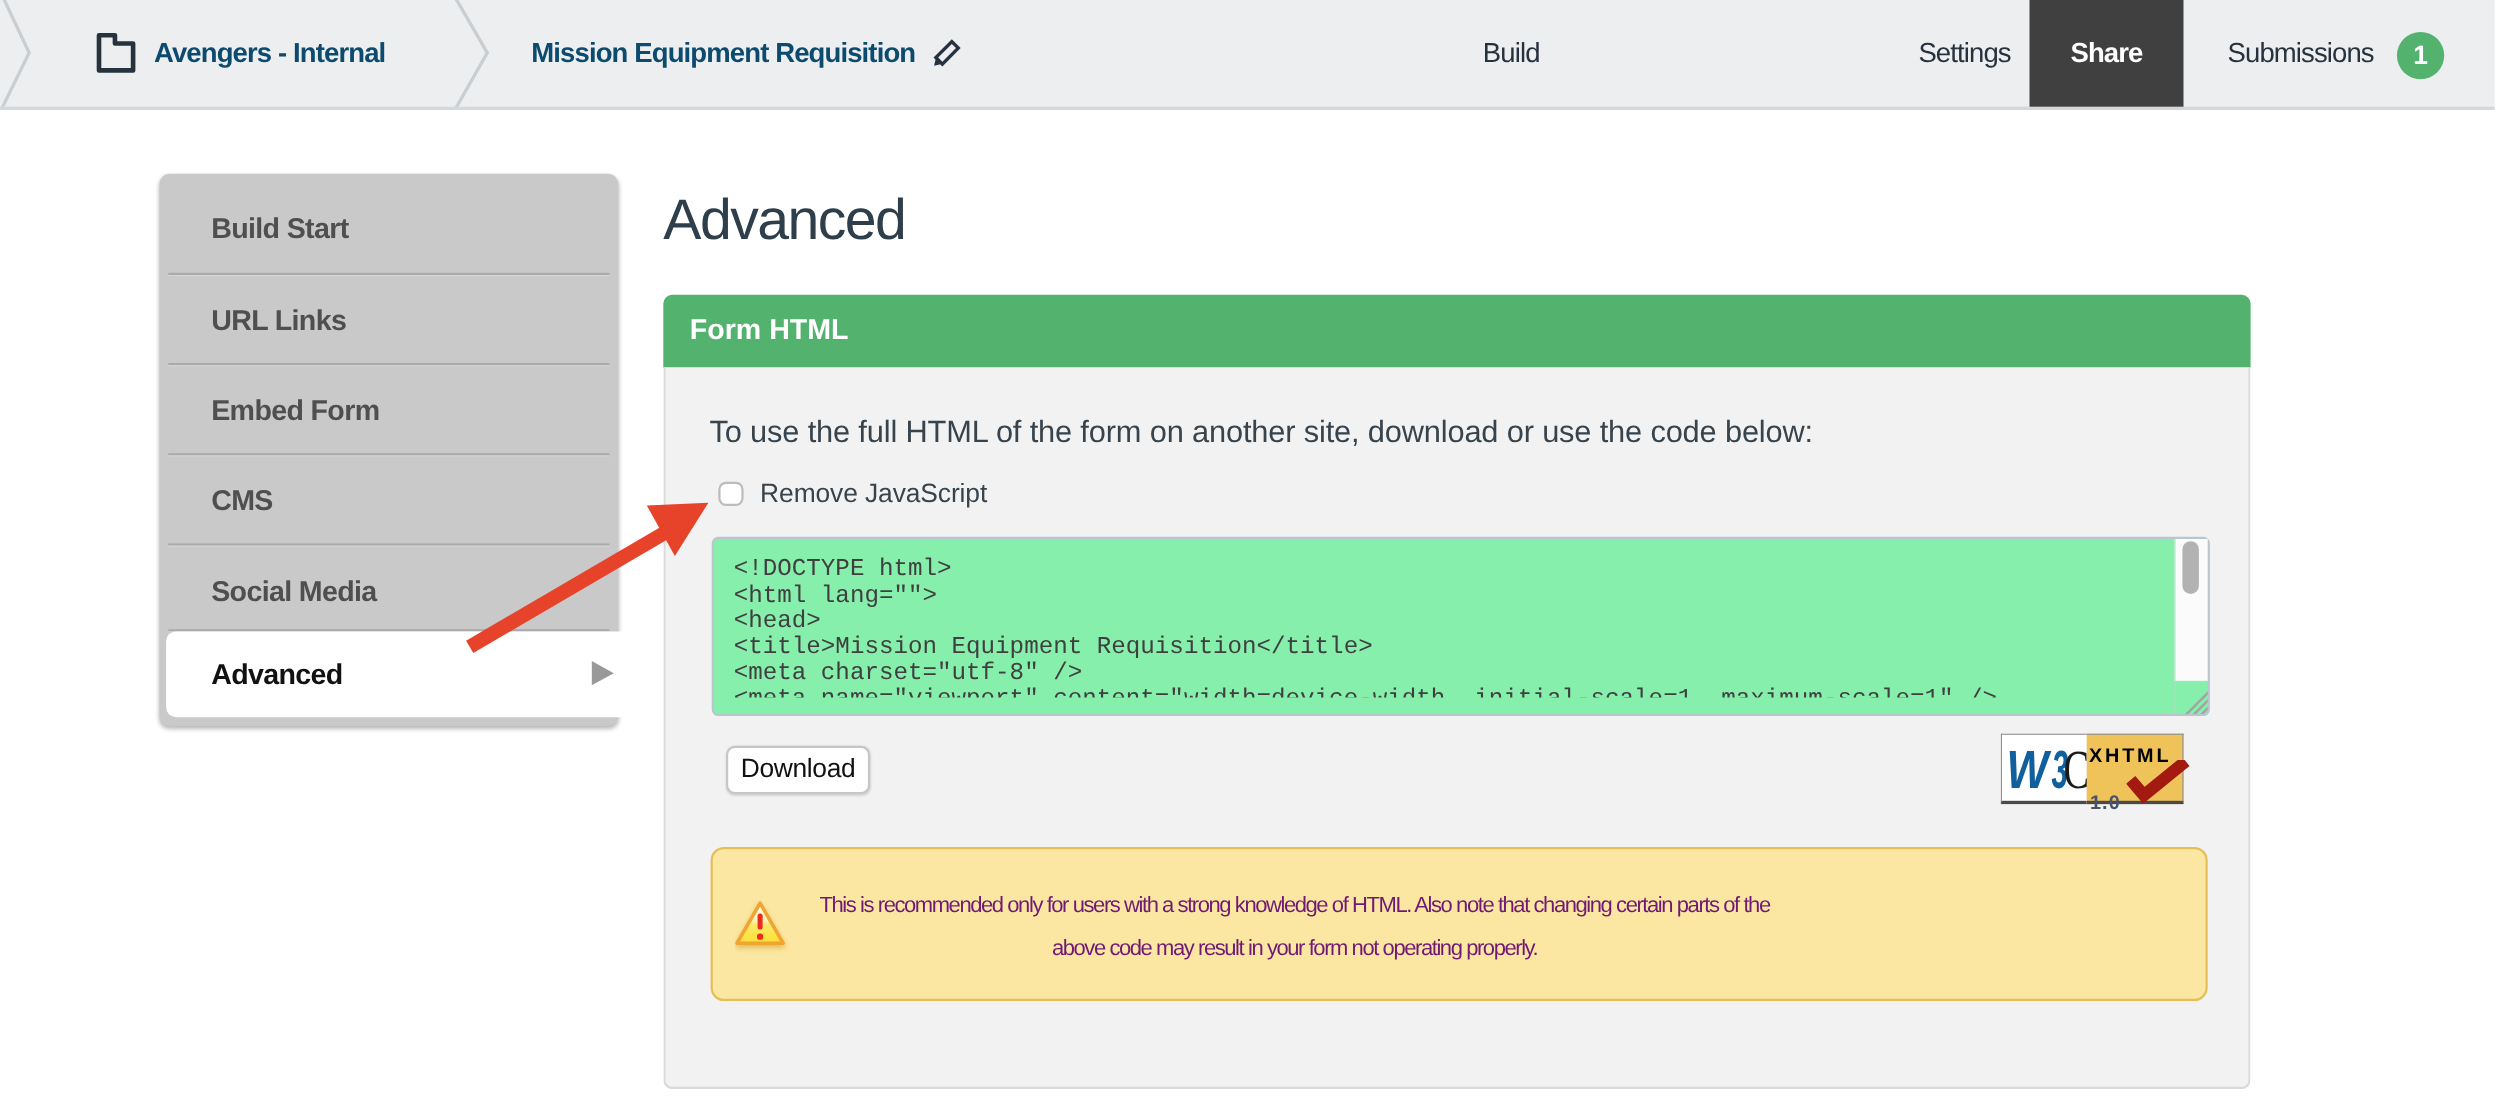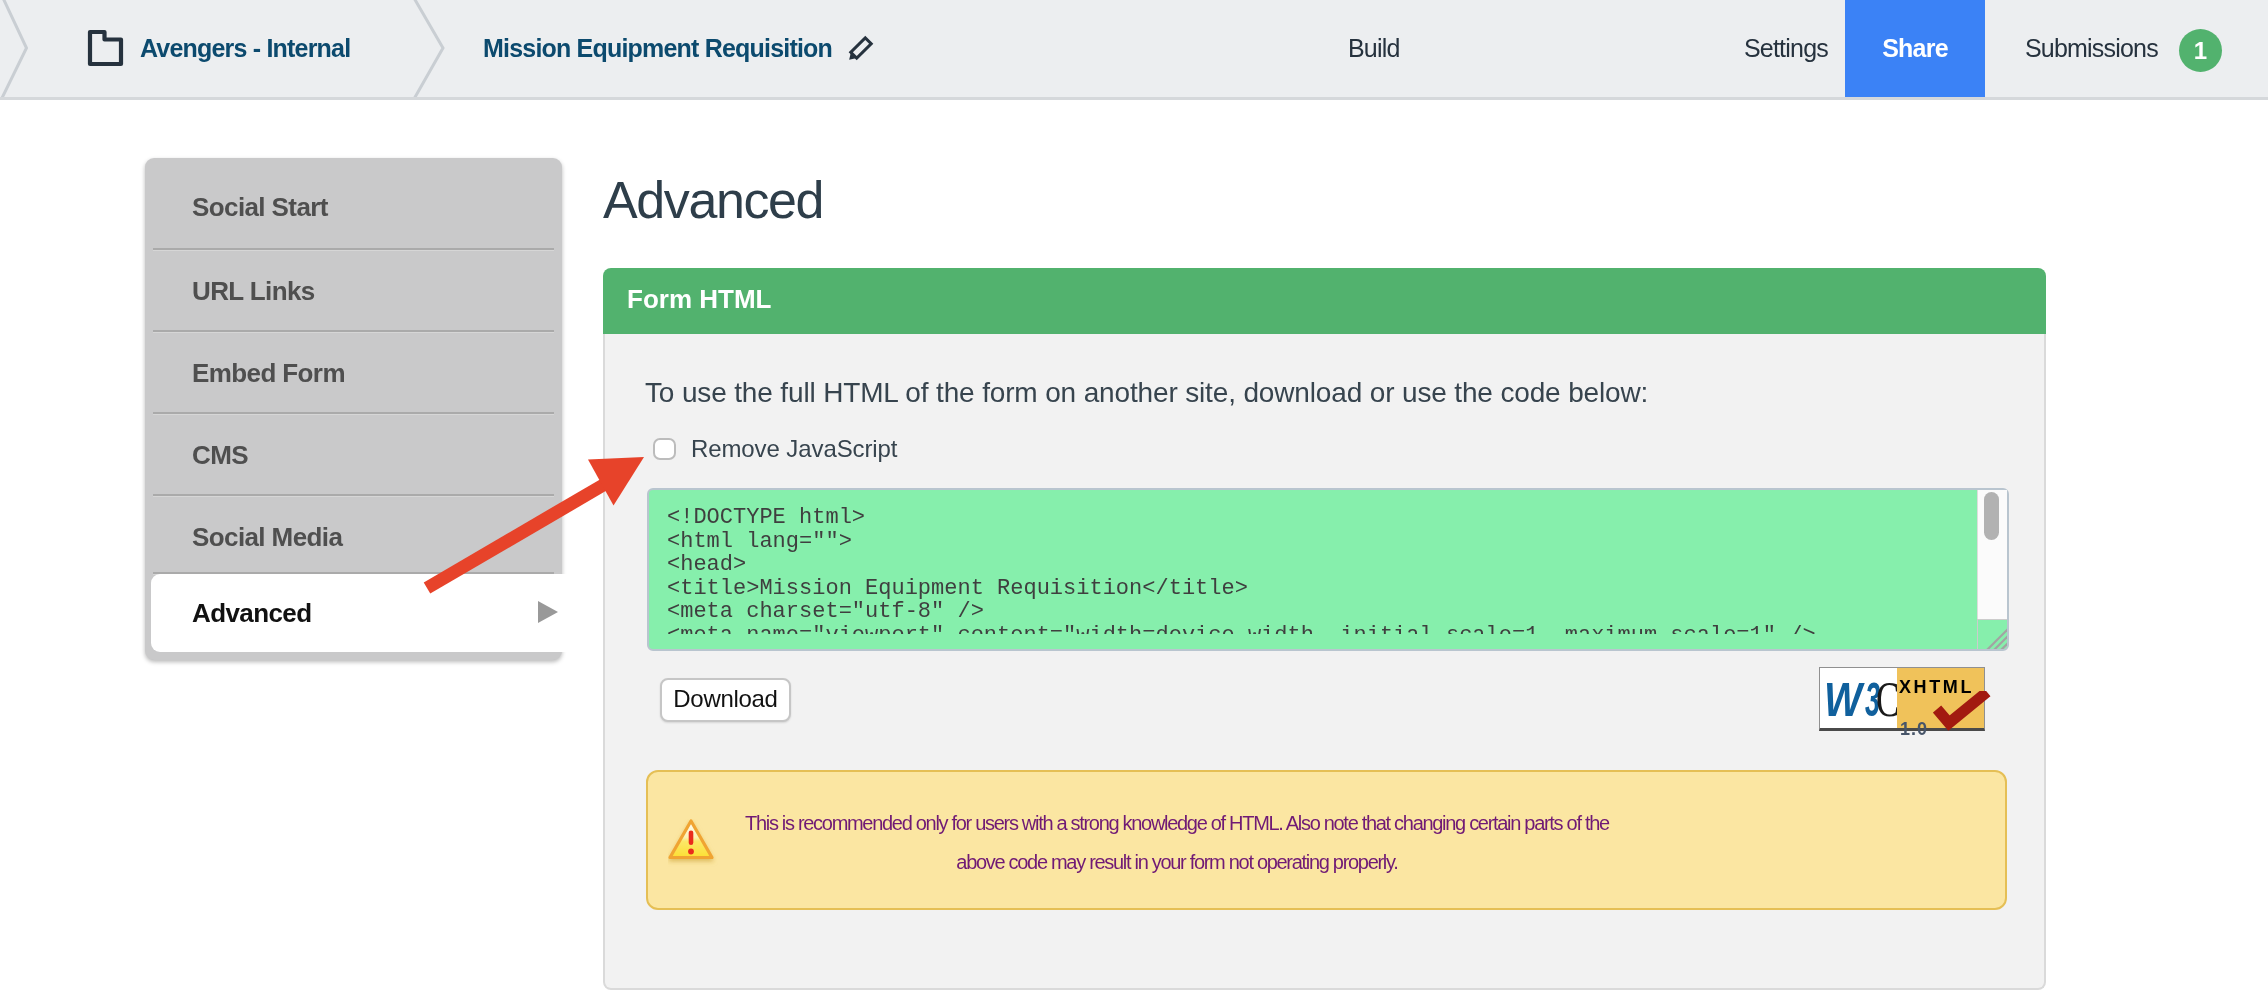--- a/index.html
+++ b/index.html
@@ -11,21 +11,21 @@
 #topbar .chev { position:absolute; left:0; top:0; }
 .crumbtxt { position:absolute; top:0; height:97px; line-height:97px; font-size:25px; font-weight:bold; color:#0c4a6e; white-space:nowrap; letter-spacing:-0.8px; }
 #crumb1 { left:140px; }
 #crumb2 { left:483px; }
 #foldersvg { position:absolute; left:87px; top:29px; }
 #pencilsvg { position:absolute; left:847px; top:34px; }
 .nav { position:absolute; top:0; height:82px; line-height:97px; font-size:25px; font-weight:normal; color:#26323e; white-space:nowrap; letter-spacing:-0.8px; }
 #nav-build { left:1348px; }
 #nav-conv { left:1479px; }
 #nav-set { left:1744px; }
-#sharetab { position:absolute; left:1845px; top:0; width:140px; height:97px; background:#3b82f6; color:#fff; text-align:center; font-size:25px; font-weight:bold; line-height:97px; letter-spacing:-0.8px; }
+#sharetab { position:absolute; left:1845px; top:0; width:140px; height:97px; background:#404040; color:#fff; text-align:center; font-size:25px; font-weight:bold; line-height:97px; letter-spacing:-0.8px; }
 #nav-sub { left:2025px; }
 #subbadge { position:absolute; left:2179px; top:29px; width:43px; height:43px; border-radius:50%; background:#52b26e; color:#fff; font-size:24px; font-weight:bold; text-align:center; line-height:43px; }
 
 
 #sidebar { position:absolute; left:145px; top:158px; width:417px; height:502px; background:#c9c9ca; border-radius:9px; box-shadow:0 2px 4px rgba(0,0,0,0.28); }
 .sitem { position:absolute; left:0; width:417px; height:82px; line-height:82px; padding-left:47px; font-size:26px; font-weight:bold; color:#4f4f4f; letter-spacing:-0.6px; }
 .sep { position:absolute; left:8px; width:401px; height:0; border-top:2px solid #aaaaaa; border-bottom:1px solid #d6d6d6; }
 #sactive { position:absolute; left:6px; top:416px; width:430px; height:78px; background:#fff; border-radius:9px; line-height:78px; padding-left:41px; font-size:26px; font-weight:bold; color:#111; letter-spacing:-0.6px; }
 #sarrow { position:absolute; left:387px; top:27px; width:0; height:0; border-left:20px solid #999; border-top:11px solid transparent; border-bottom:11px solid transparent; }
 
@@ -83,21 +83,21 @@
       </g>
     </svg>
     <span class="nav" id="nav-build">Build</span>
     <span class="nav" id="nav-set">Settings</span>
     <div id="sharetab">Share</div>
     <span class="nav" id="nav-sub">Submissions</span>
     <div id="subbadge">1</div>
   </div>
 
   <div id="sidebar">
-    <div class="sitem" style="top:8px;">Social Start</div>
+    <div class="sitem" style="top:8px;">Build Start</div>
     <div class="sep" style="top:90px;"></div>
     <div class="sitem" style="top:92px;">URL Links</div>
     <div class="sep" style="top:172px;"></div>
     <div class="sitem" style="top:174px;">Embed Form</div>
     <div class="sep" style="top:254px;"></div>
     <div class="sitem" style="top:256px;">CMS</div>
     <div class="sep" style="top:336px;"></div>
     <div class="sitem" style="top:338px;">Social Media</div>
     <div class="sep" style="top:414px;"></div>
     <div id="sactive">Advanced<div id="sarrow"></div></div>

